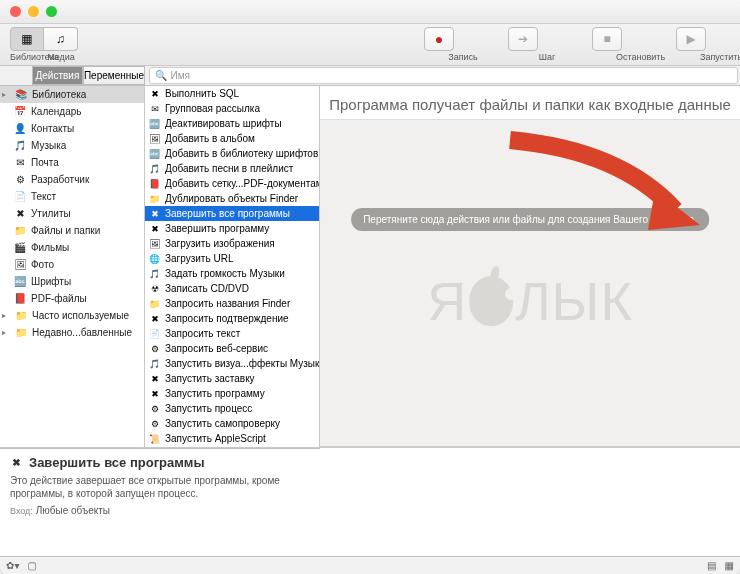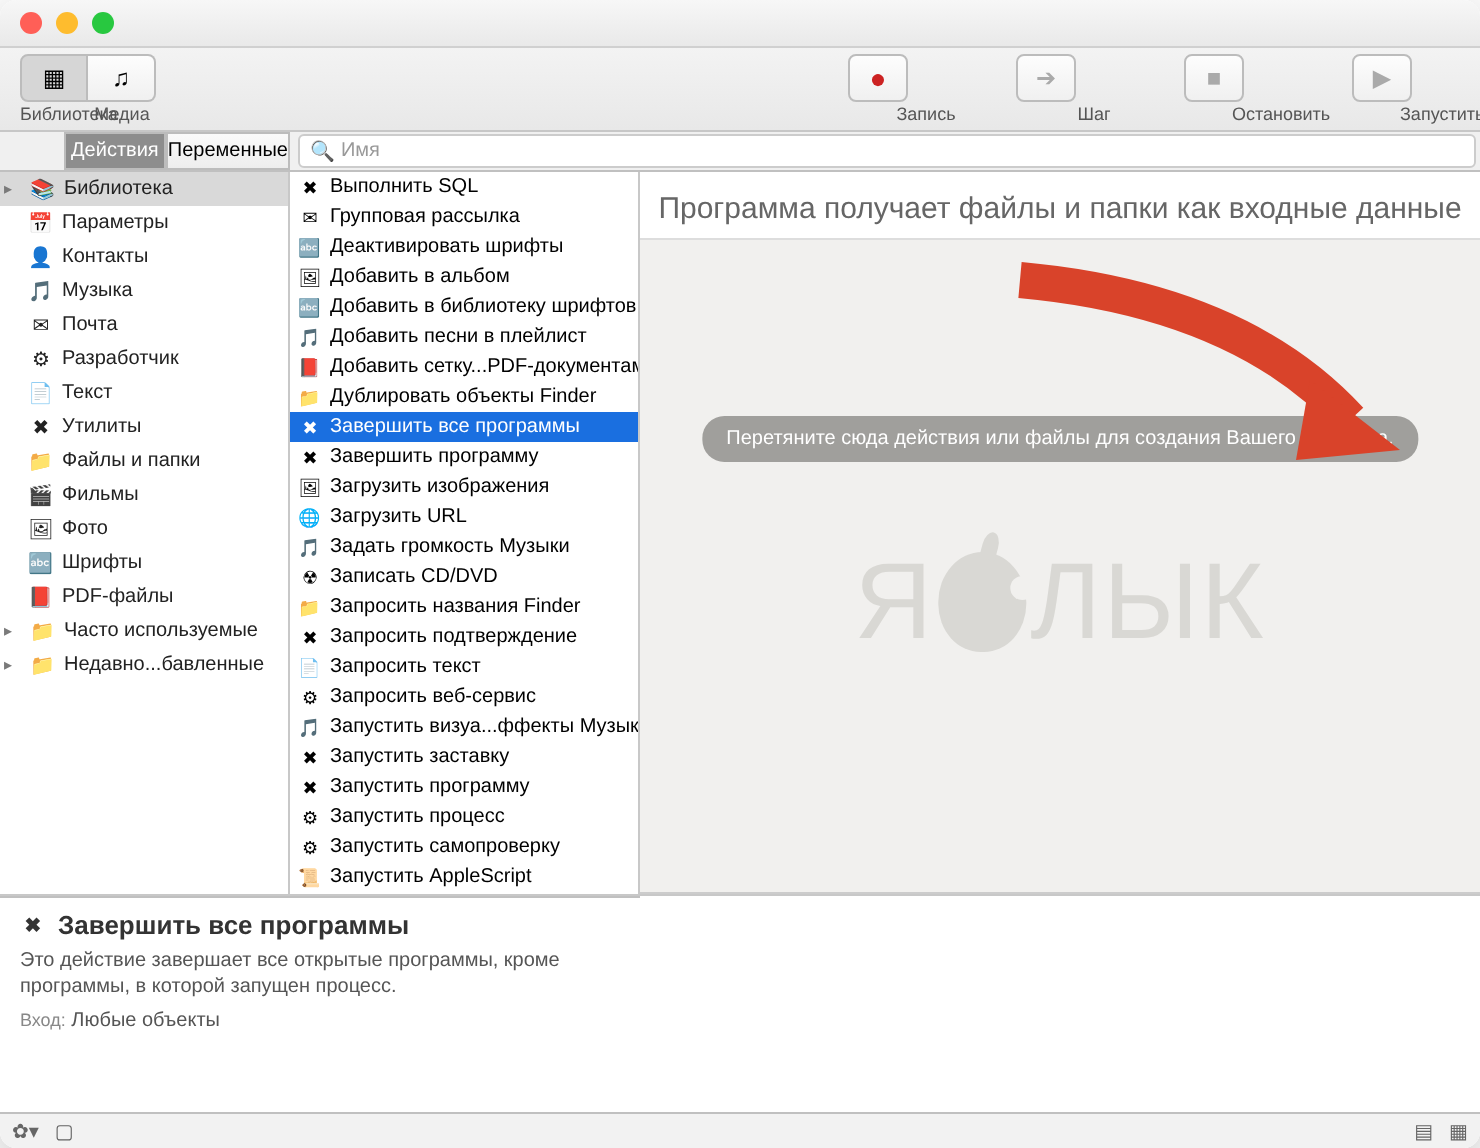--- a/index.html
+++ b/index.html
@@ -137,21 +137,21 @@
 
   <div class="main">
     <div class="col1" id="col1">
         <div class="row top sel">
           <span class="disc">▸</span>
           <span class="ic">📚</span>
           <span>Библиотека</span>
         </div>
         <div class="row">
           <span class="ic">📅</span>
-          <span>Параметры</span>
+          <span>Календарь</span>
         </div>
         <div class="row">
           <span class="ic">👤</span>
           <span>Контакты</span>
         </div>
         <div class="row">
           <span class="ic">🎵</span>
           <span>Музыка</span>
         </div>
         <div class="row">

